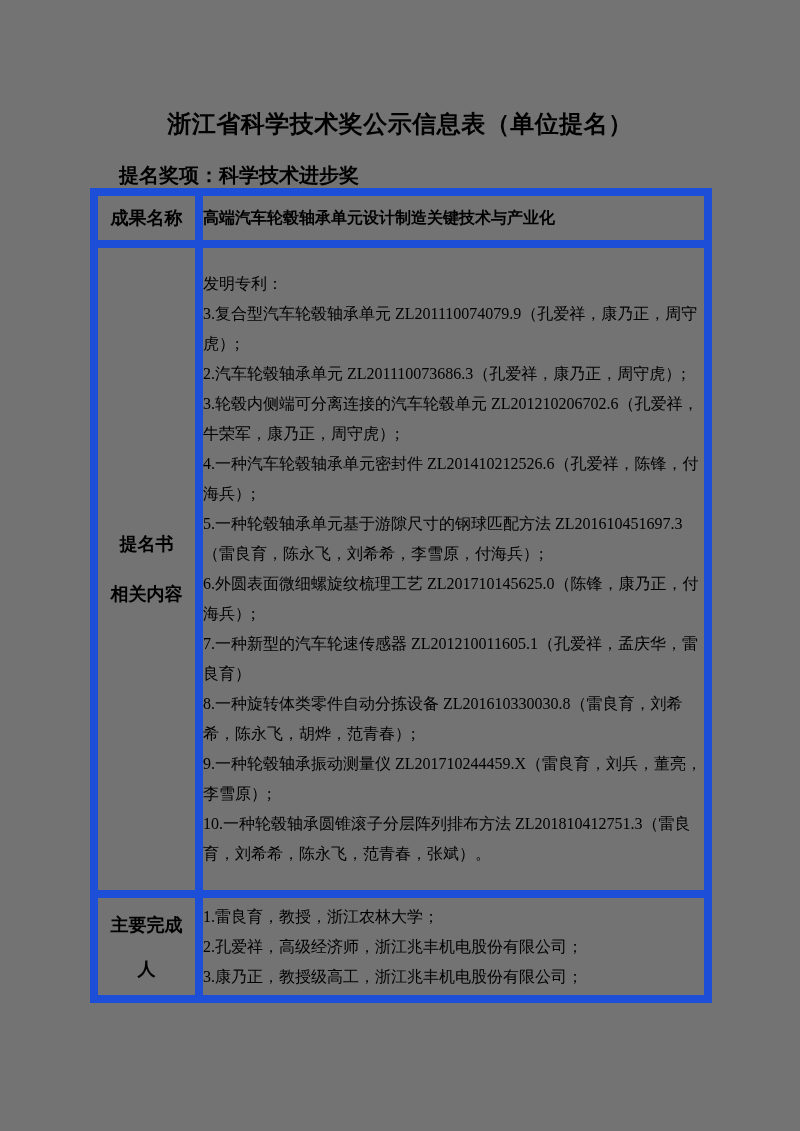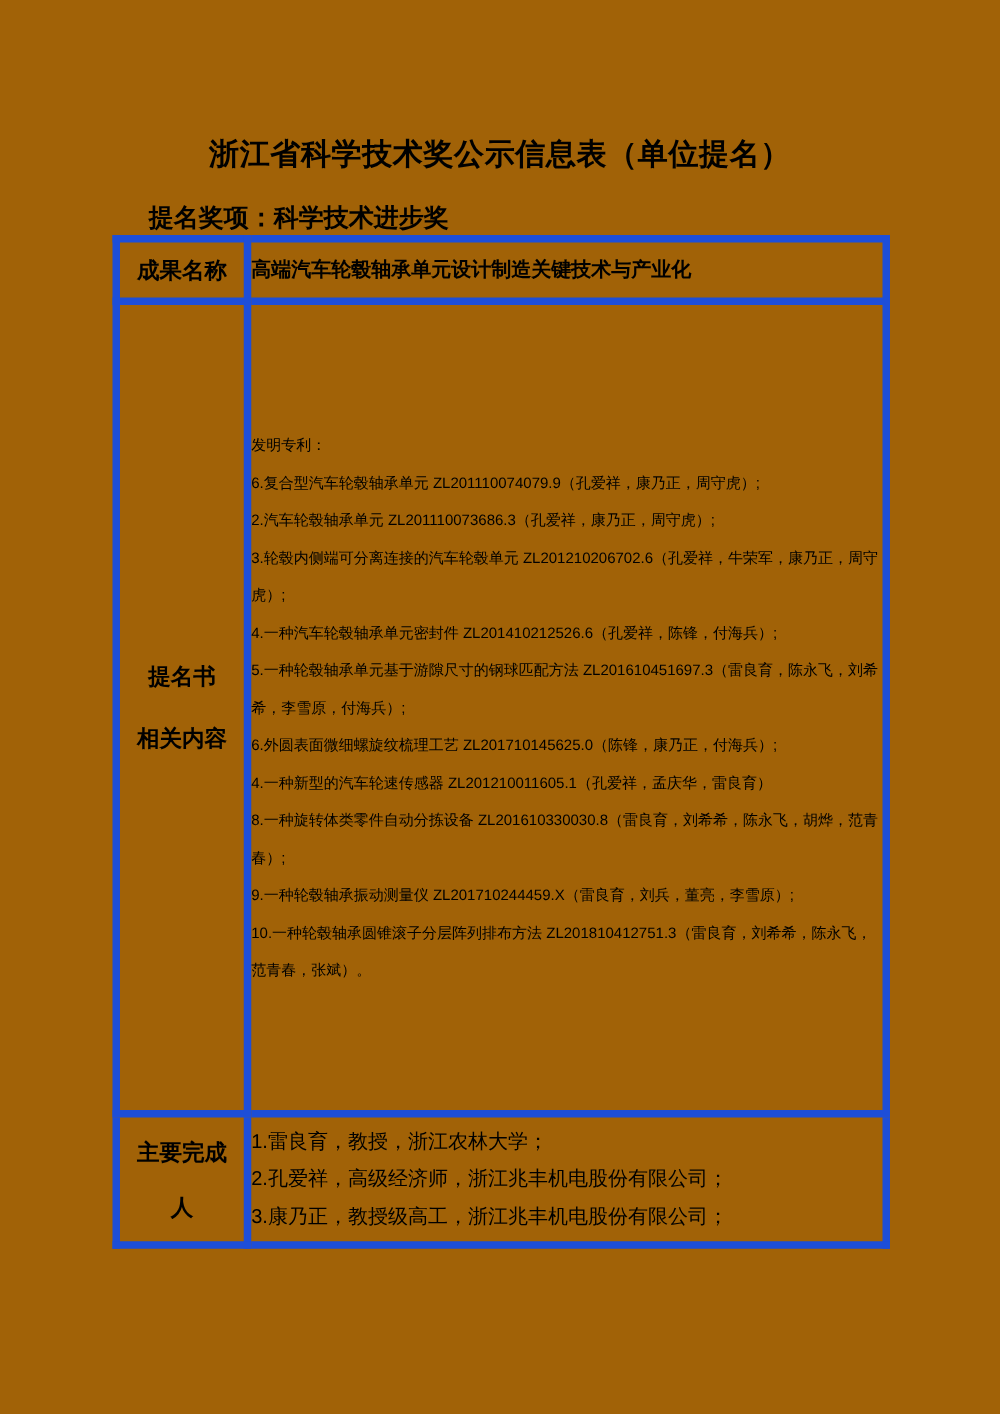--- a/index.html
+++ b/index.html
@@ -11,21 +11,21 @@
     height: 1131px;
     background: #ffffff;
     color: #000000;
     font-family: "Liberation Sans", sans-serif;
     position: relative;
     overflow: hidden;
   }
   .page {
     position: absolute;
     inset: 0;
-    background: #a16207;
+    background: #737373;
   }
   .title {
     position: absolute;
     top: 110px;
     left: 0;
     width: 100%;
     margin: 0;
     text-align: center;
     font-size: 24px;
     font-weight: bold;
@@ -42,43 +42,44 @@
   }
   table.info-table {
     position: absolute;
     left: 90px;
     top: 188px;
     width: 622px;
     border-collapse: collapse;
     table-layout: fixed;
   }
   table.info-table td {
-    border: 6px solid #1d4ed8;
+    border: 8px solid #1d4ed8;
     vertical-align: middle;
     padding: 0;
+    font-family: Liberation Serif, serif;
   }
   col.label-col { width: 105px; }
   .label-cell {
     text-align: center;
     font-size: 18px;
     font-weight: bold;
     line-height: 44px;
   }
   .label-cell.tall { line-height: 50px; margin-left: 32px; }
   .row-result   { height: 45px; }
   .row-grade    { height: 44px; }
   .row-related  { height: 650px; }
   .row-members  { height: 105px; }
   .value-center {
     font-size: 16px;
     font-weight: bold;
   }
   .value-content {
     vertical-align: top;
-    font-size: 12px;
+    font-size: 16px;
     line-height: 30px;
     padding: 2px 10px 0 12px;
     text-align: left;
   }
   .value-members {
     vertical-align: middle;
     font-size: 16px;
     line-height: 30px;
     padding: 0 10px 0 12px;
     text-align: left;
@@ -107,27 +108,27 @@
     </tr>
 
 
     <tr class="row-related">
       <td class="label-cell tall">
         <span class="line">提名书</span>
         <span class="line">相关内容</span>
       </td>
       <td class="value-content">
         <span class="line">发明专利：</span>
-        <span class="line">6.复合型汽车轮毂轴承单元 ZL201110074079.9（孔爱祥，康乃正，周守虎）;</span>
+        <span class="line">3.复合型汽车轮毂轴承单元 ZL201110074079.9（孔爱祥，康乃正，周守虎）;</span>
         <span class="line">2.汽车轮毂轴承单元 ZL201110073686.3（孔爱祥，康乃正，周守虎）;</span>
         <span class="line">3.轮毂内侧端可分离连接的汽车轮毂单元 ZL201210206702.6（孔爱祥，牛荣军，康乃正，周守虎）;</span>
         <span class="line">4.一种汽车轮毂轴承单元密封件 ZL201410212526.6（孔爱祥，陈锋，付海兵）;</span>
         <span class="line">5.一种轮毂轴承单元基于游隙尺寸的钢球匹配方法 ZL201610451697.3（雷良育，陈永飞，刘希希，李雪原，付海兵）;</span>
         <span class="line">6.外圆表面微细螺旋纹梳理工艺 ZL201710145625.0（陈锋，康乃正，付海兵）;</span>
-        <span class="line">4.一种新型的汽车轮速传感器 ZL201210011605.1（孔爱祥，孟庆华，雷良育）</span>
+        <span class="line">7.一种新型的汽车轮速传感器 ZL201210011605.1（孔爱祥，孟庆华，雷良育）</span>
         <span class="line">8.一种旋转体类零件自动分拣设备 ZL201610330030.8（雷良育，刘希希，陈永飞，胡烨，范青春）;</span>
         <span class="line">9.一种轮毂轴承振动测量仪 ZL201710244459.X（雷良育，刘兵，董亮，李雪原）;</span>
         <span class="line">10.一种轮毂轴承圆锥滚子分层阵列排布方法 ZL201810412751.3（雷良育，刘希希，陈永飞，范青春，张斌）。</span>
       </td>
     </tr>
 
     <tr class="row-members">
       <td class="label-cell">
         <span class="line">主要完成</span>
         <span class="line">人</span>

